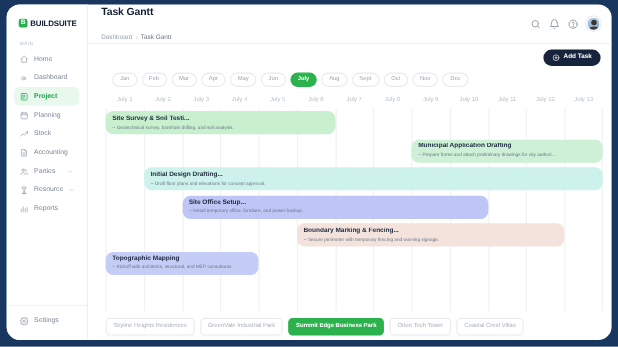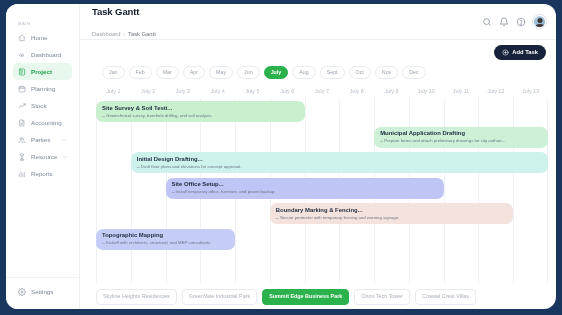--- a/index.html
+++ b/index.html
@@ -167,20 +167,24 @@
   }
   .proj-tab.active{ background:#2bb24c;color:#fff;border-color:#2bb24c;font-weight:700;}
 </style>
 </head>
 <body>
 
 <div class="device">
   <div class="screen">
 
     <aside class="sidebar">
+      <div class="brand">
+        <span class="brand-mark">B</span>
+        <span class="brand-name">BUILDSUITE</span>
+      </div>
       <div class="nav-label">MAIN</div>
       <nav class="nav" id="nav-list">
           <div class="nav-item">
             <span class="ico">
               <svg viewBox="0 0 24 24" fill="none" stroke="#99a2b0" stroke-width="1.9" stroke-linecap="round" stroke-linejoin="round">
                 <path d="M3 10.5L12 3l9 7.5"></path>
                 <path d="M5.5 9.8V20h13V9.8"></path>
               </svg>
             </span>
             <span>Home</span>

